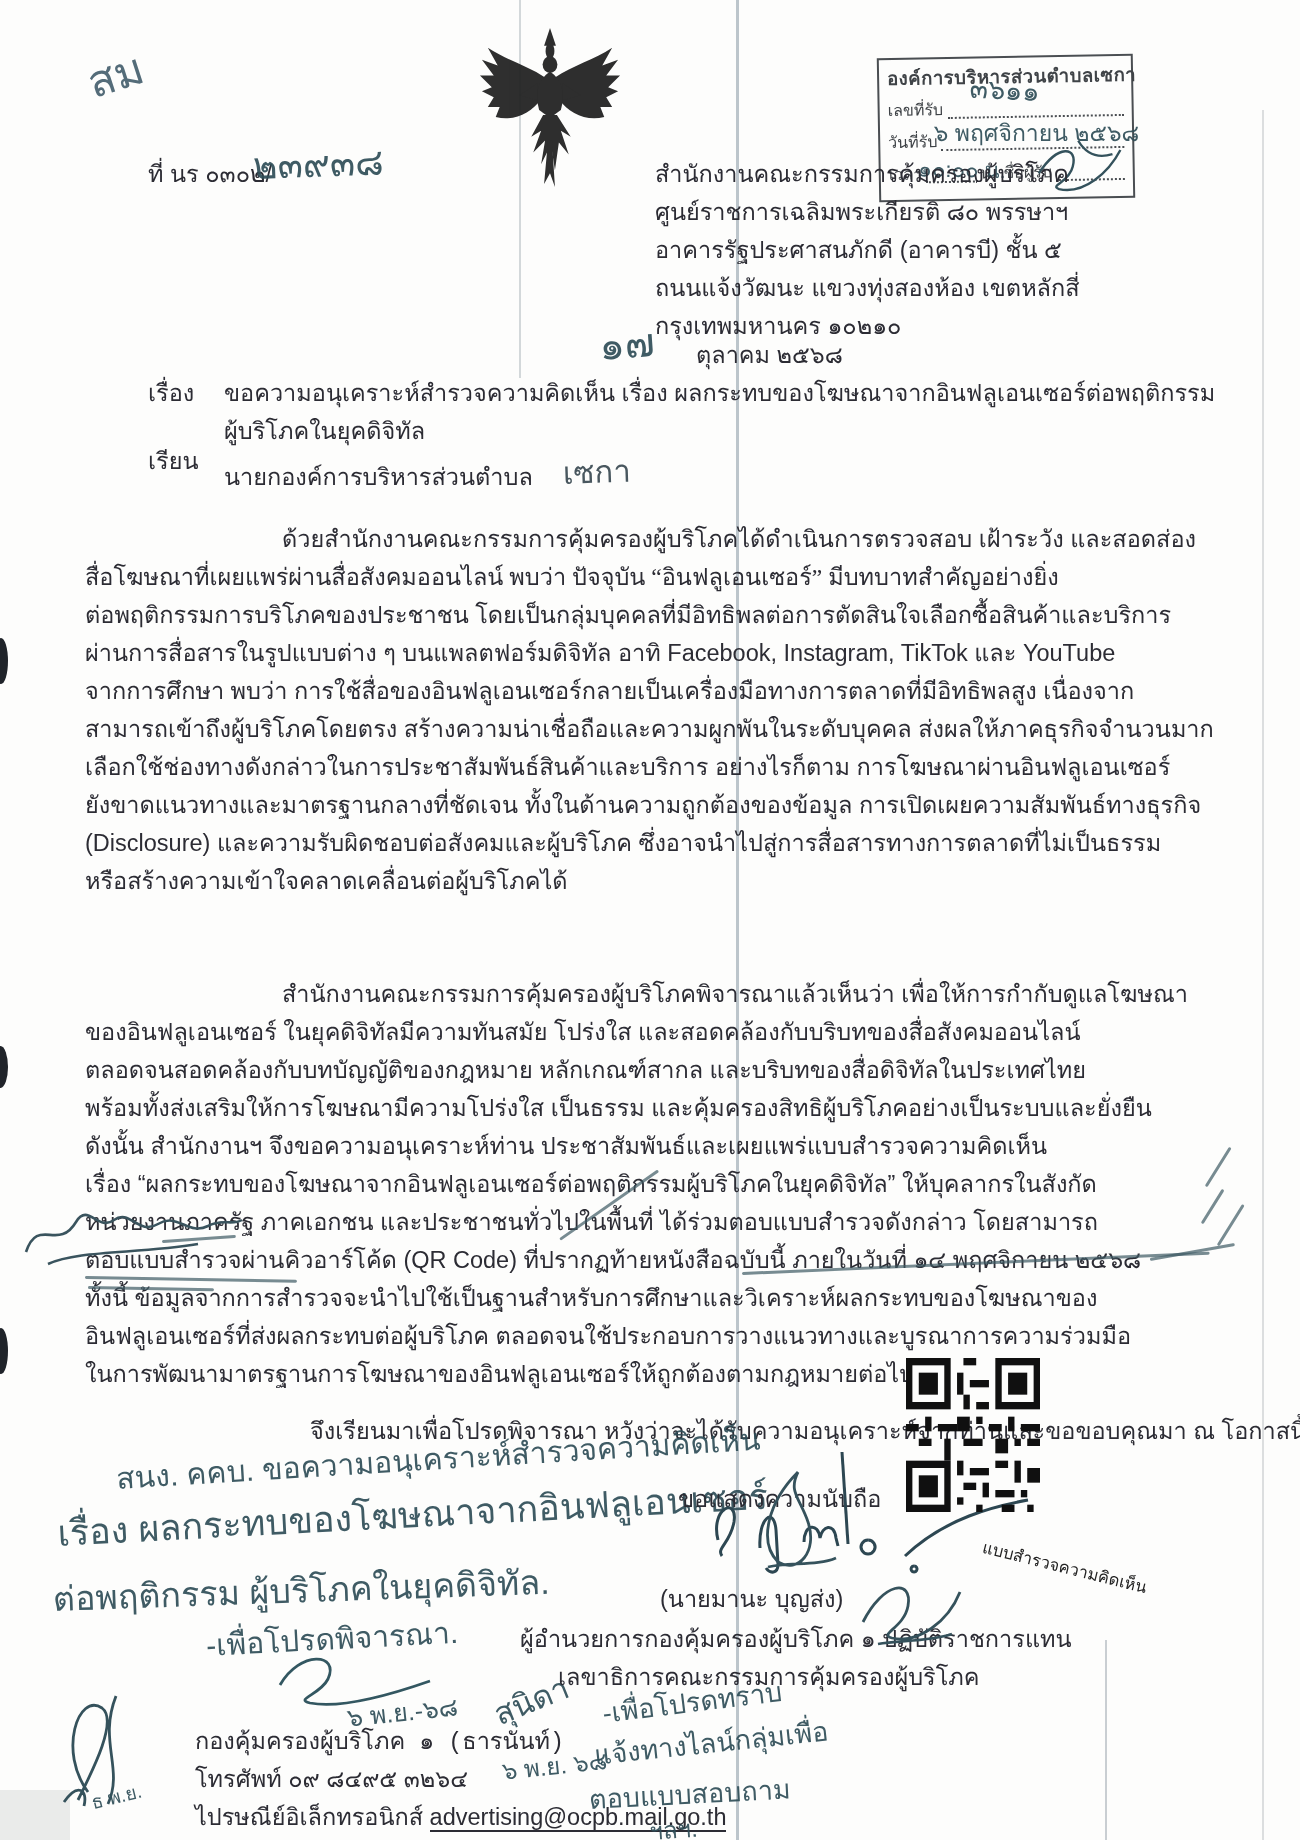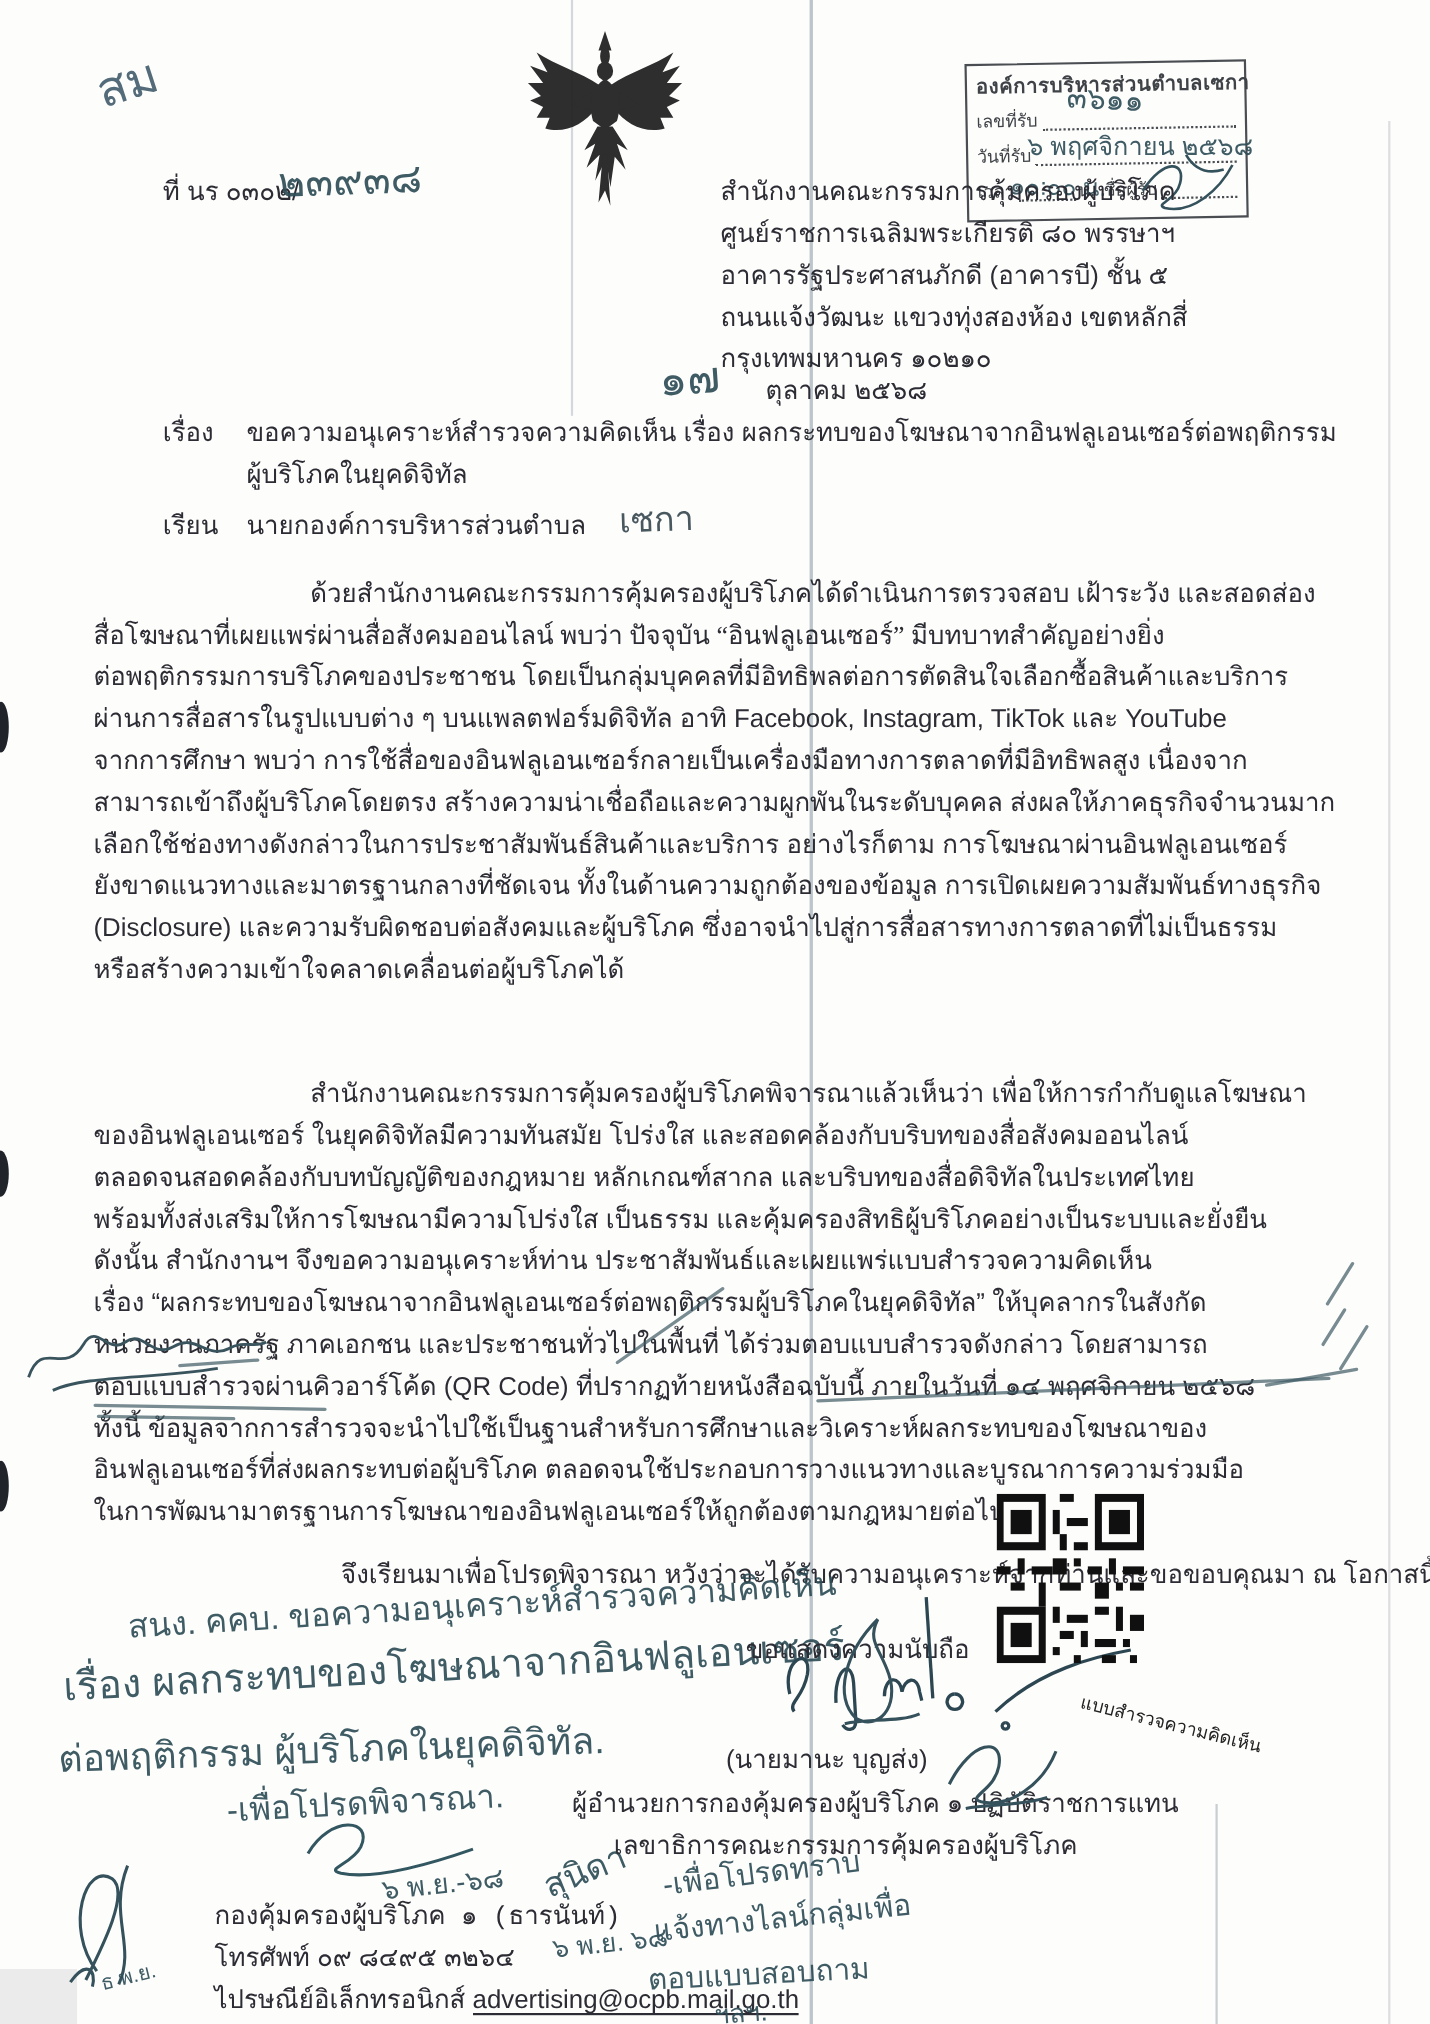--- a/index.html
+++ b/index.html
@@ -88,21 +88,21 @@
   <div class="abs t" style="left:655px;top:269px;">ถนนแจ้งวัฒนะ แขวงทุ่งสองห้อง เขตหลักสี่</div>
   <div class="abs t" style="left:655px;top:307px;">กรุงเทพมหานคร ๑๐๒๑๐</div>
 
   <div class="abs hw" style="left:597px;top:314px;font-size:40px;transform:rotate(-4deg);">๑๗</div>
   <div class="abs t" style="left:654px;top:336px;margin-left:42px;">ตุลาคม ๒๕๖๘</div>
 
   <div class="abs t" style="left:148px;top:374px;">เรื่อง</div>
   <div class="abs t" style="left:224px;top:374px;">ขอความอนุเคราะห์สำรวจความคิดเห็น เรื่อง ผลกระทบของโฆษณาจากอินฟลูเอนเซอร์ต่อพฤติกรรม</div>
   <div class="abs t" style="left:224px;top:412px;">ผู้บริโภคในยุคดิจิทัล</div>
 
-  <div class="abs t" style="left:148px;top:458px;">เรียน</div>
+  <div class="abs t" style="left:148px;top:442px;">เรียน</div>
   <div class="abs t" style="left:224px;top:458px;">นายกองค์การบริหารส่วนตำบล</div>
   <div class="abs hw" style="left:562px;top:448px;font-size:31px;transform:rotate(-2deg);color:#3a4a52;">เซกา</div>
 
   <div class="abs t" style="left:282px;top:520px;">ด้วยสำนักงานคณะกรรมการคุ้มครองผู้บริโภคได้ดำเนินการตรวจสอบ เฝ้าระวัง และสอดส่อง</div>
   <div class="abs t" style="left:85px;top:558px;font-family:Liberation Serif, serif;">สื่อโฆษณาที่เผยแพร่ผ่านสื่อสังคมออนไลน์ พบว่า ปัจจุบัน “อินฟลูเอนเซอร์” มีบทบาทสำคัญอย่างยิ่ง</div>
   <div class="abs t" style="left:85px;top:596px;">ต่อพฤติกรรมการบริโภคของประชาชน โดยเป็นกลุ่มบุคคลที่มีอิทธิพลต่อการตัดสินใจเลือกซื้อสินค้าและบริการ</div>
   <div class="abs t" style="left:85px;top:634px;">ผ่านการสื่อสารในรูปแบบต่าง ๆ บนแพลตฟอร์มดิจิทัล อาทิ Facebook, Instagram, TikTok และ YouTube</div>
   <div class="abs t" style="left:85px;top:672px;">จากการศึกษา พบว่า การใช้สื่อของอินฟลูเอนเซอร์กลายเป็นเครื่องมือทางการตลาดที่มีอิทธิพลสูง เนื่องจาก</div>
   <div class="abs t" style="left:85px;top:710px;">สามารถเข้าถึงผู้บริโภคโดยตรง สร้างความน่าเชื่อถือและความผูกพันในระดับบุคคล ส่งผลให้ภาคธุรกิจจำนวนมาก</div>
   <div class="abs t" style="left:85px;top:748px;">เลือกใช้ช่องทางดังกล่าวในการประชาสัมพันธ์สินค้าและบริการ อย่างไรก็ตาม การโฆษณาผ่านอินฟลูเอนเซอร์</div>

